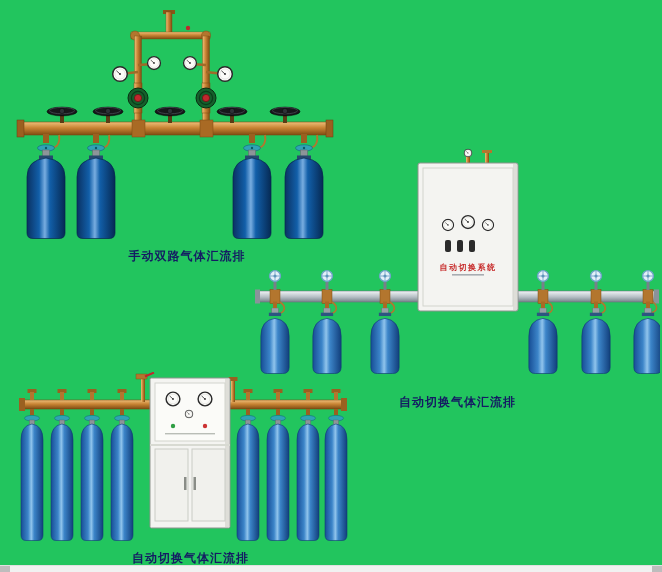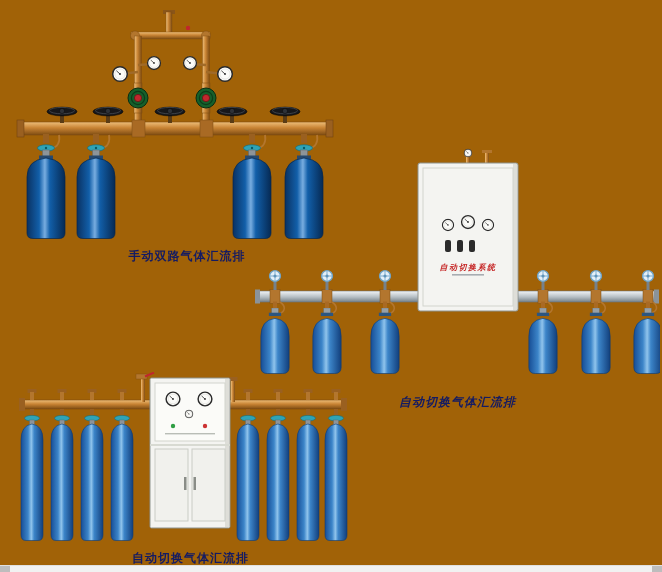--- a/index.html
+++ b/index.html
@@ -1,17 +1,17 @@
 <!DOCTYPE html>
 <html><head>
 <meta charset="utf-8">
 <style>
   html,body{margin:0;padding:0;}
   .screen{
-    position:relative;width:662px;height:572px;background:#a16207;overflow:hidden;
+    position:relative;width:662px;height:572px;background:#22c55e;overflow:hidden;
     font-family:"Liberation Sans","DejaVu Sans",sans-serif;
   }
   .figure{position:absolute;}
   .figure svg{display:block;}
   .cap{
     font-size:12px;font-weight:bold;color:#141b63;letter-spacing:1px;
     text-align:center;width:100%;
   }
   .cap-1{margin-top:2px;padding-left:24px;box-sizing:border-box;}
   .cap-2{margin-top:14px;}
@@ -163,21 +163,21 @@
         <use href="#sym-cyl-dark" x="219" y="135" width="46" height="96"></use>
 
         <rect x="291" y="126" width="6" height="9" fill="#9a6020"></rect>
         <path d="M307,127 Q309,138 299,141" fill="none" stroke="#b3762e" stroke-width="1.8"></path>
         <use href="#sym-cyl-dark" x="271" y="135" width="46" height="96"></use>
       </g>
     </svg>
     <div class="cap cap-1">手动双路气体汇流排</div>
   </div>
 
-  <div class="figure" style="left:255px;top:148px;width:405px;font-style:italic;">
+  <div class="figure" style="left:255px;top:148px;width:405px;">
     <svg width="405" height="232" viewBox="0 0 405 232">
       <g>
         <rect x="2" y="143" width="400" height="11" rx="2" fill="url(#gradBar)" stroke="#6b757c" stroke-width="0.6"></rect>
         <rect x="0" y="141.5" width="5" height="14" fill="#8a939a"></rect>
         <rect x="399" y="141.5" width="5" height="14" fill="#8a939a"></rect>
       </g>
 
       <g>
 
         <g>

